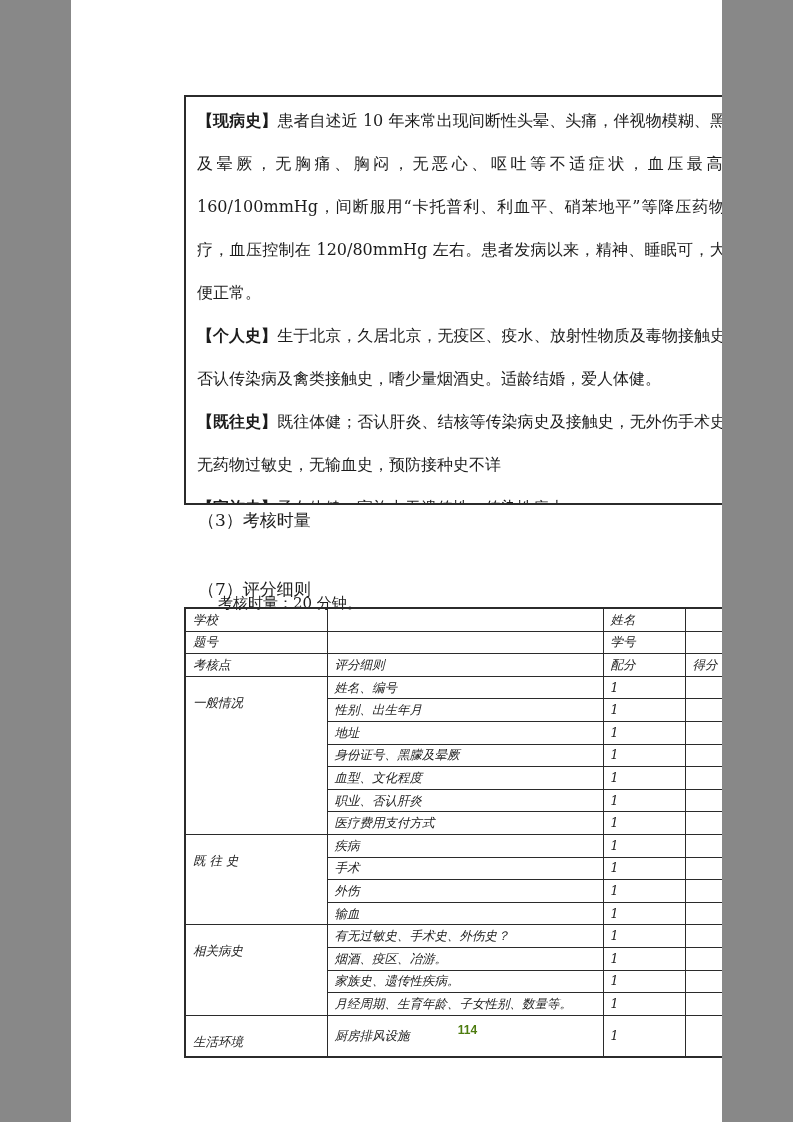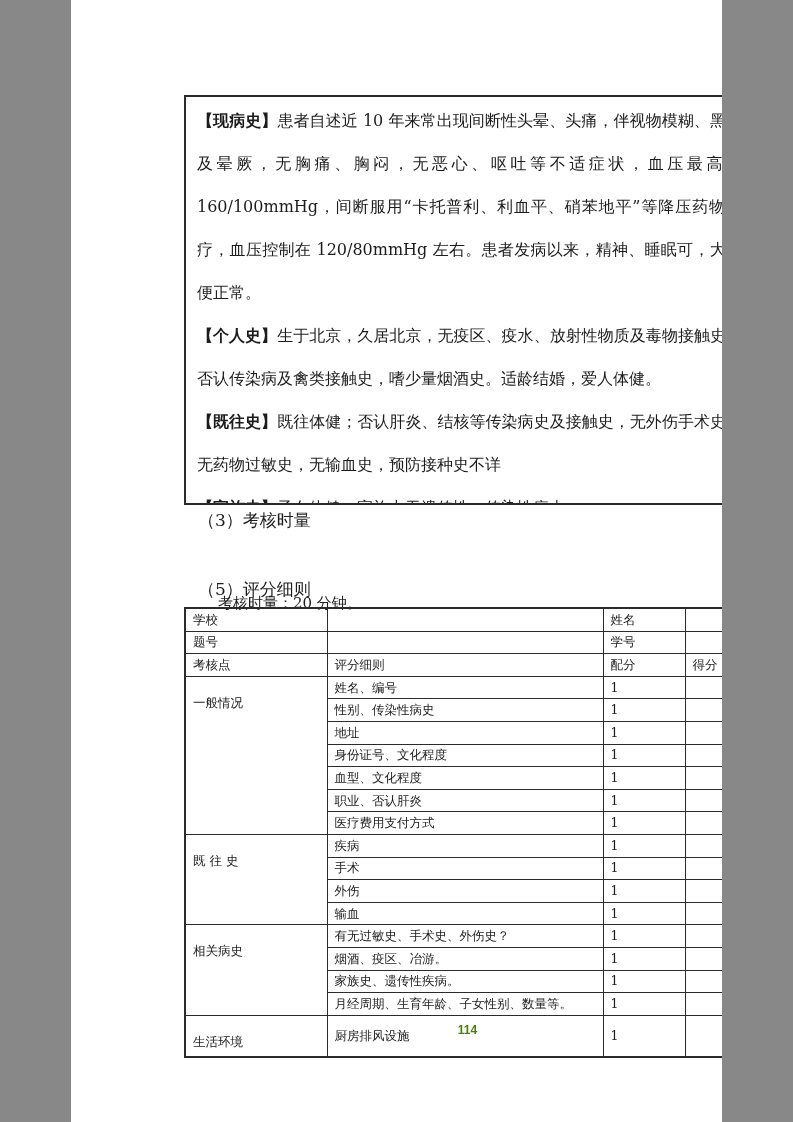--- a/index.html
+++ b/index.html
@@ -38,20 +38,21 @@
   #h4{top:579px;}
   
   .score-table{
     position:absolute;left:113px;top:607px;
     width:570px;
     border-collapse:collapse;
     table-layout:fixed;
     font-size:12.5px;
     color:#1c1c1c;
     border:2px solid #2b2b2b;
+    font-style:italic;
   }
   .score-table td{
     border:1px solid #2b2b2b;
     height:21.6px;
     line-height:14px;
     padding:0 4px 0 7px;
     vertical-align:middle;
     overflow:hidden;
     white-space:nowrap;
   }
@@ -75,21 +76,21 @@
 
   <div class="history-box">
     <p><span class="plabel">【现病史】</span><span>患者自述近 10 年来常出现间断性头晕、头痛，伴视物模糊、黑朦及晕厥，无胸痛、胸闷，无恶心、呕吐等不适症状，血压最高达 160/100mmHg，间断服用“卡托普利、利血平、硝苯地平”等降压药物治疗，血压控制在 120/80mmHg 左右。患者发病以来，精神、睡眠可，大小便正常。</span></p>
     <p><span class="plabel">【个人史】</span><span>生于北京，久居北京，无疫区、疫水、放射性物质及毒物接触史，否认传染病及禽类接触史，嗜少量烟酒史。适龄结婚，爱人体健。</span></p>
     <p><span class="plabel">【既往史】</span><span>既往体健；否认肝炎、结核等传染病史及接触史，无外伤手术史，无药物过敏史，无输血史，预防接种史不详</span></p>
     <p><span class="plabel">【家族史】</span><span>子女体健，家族中无遗传性、传染性病史。</span></p>
   </div>
 
   <div class="sec-heading" id="h3">（3）考核时量</div>
   <div class="sec-body" id="h3body">考核时量：20 分钟。</div>
-  <div class="sec-heading" id="h4">（5）评分细则</div>
+  <div class="sec-heading" id="h4">（7）评分细则</div>
 
   <table class="score-table">
     <colgroup>
         <col class="c1">
         <col class="c2">
         <col class="c3">
         <col class="c4">
       </colgroup>
     <tbody>
       <tr>
@@ -111,31 +112,31 @@
         <td>得分</td>
       </tr>
 
       <tr>
         <td class="group" rowspan="7">一般情况</td>
         <td>姓名、编号</td>
         <td>1</td>
         <td></td>
       </tr>
       <tr>
-        <td>性别、传染性病史</td>
+        <td>性别、出生年月</td>
         <td>1</td>
         <td></td>
       </tr>
       <tr>
         <td>地址</td>
         <td>1</td>
         <td></td>
       </tr>
       <tr>
-        <td>身份证号、文化程度</td>
+        <td>身份证号、黑朦及晕厥</td>
         <td>1</td>
         <td></td>
       </tr>
       <tr>
         <td>血型、文化程度</td>
         <td>1</td>
         <td></td>
       </tr>
       <tr>
         <td>职业、否认肝炎</td>

